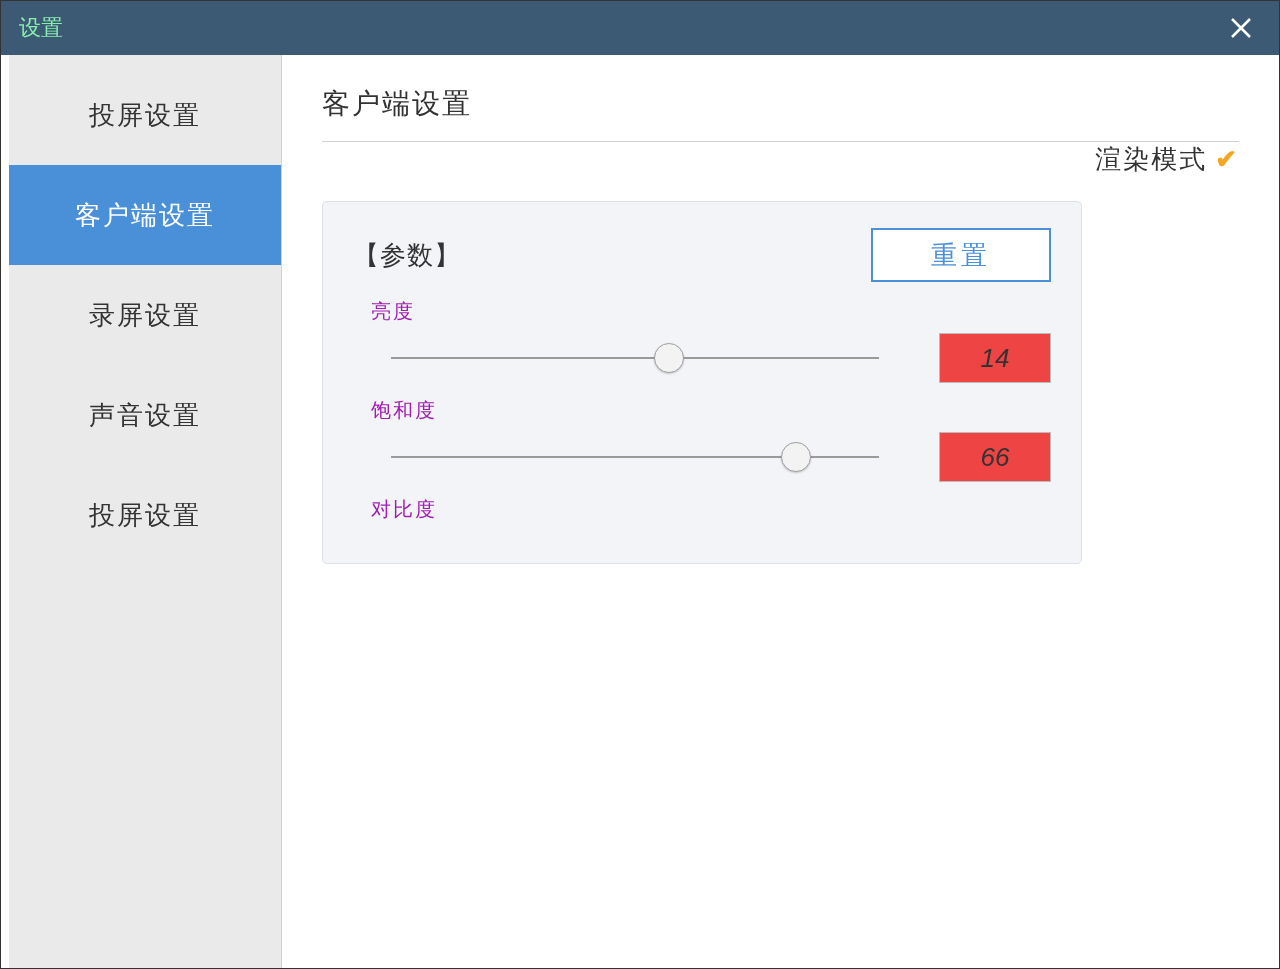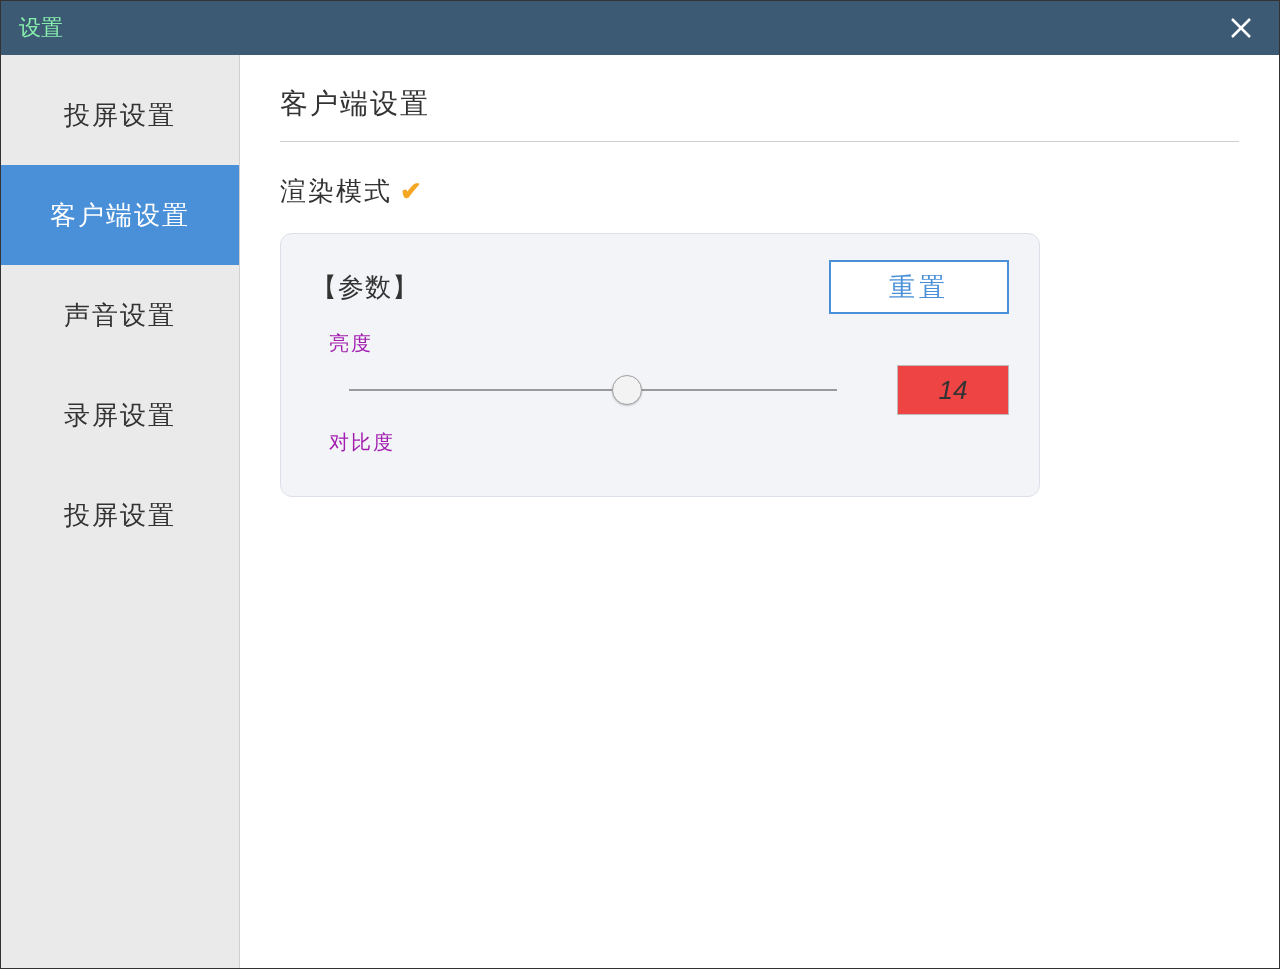--- a/index.html
+++ b/index.html
@@ -36,24 +36,25 @@
       justify-content: center;
       cursor: pointer;
       font-size: 32px;
       color: #ffffff;
     }
     .main-container {
       display: flex;
       height: calc(969px - 56px);
     }
     .sidebar {
-      width: 239px;
+      width: 273px;
       background: #eaeaea;
       border-right: 1px solid #d0d0d0;
       padding-top: 10px;
+      margin-left: 8px;
     }
     .sidebar-item {
       height: 100px;
       display: flex;
       align-items: center;
       justify-content: center;
       font-size: 26px;
       color: #333333;
       cursor: pointer;
       letter-spacing: 2px;
@@ -70,36 +71,36 @@
     .content-title {
       font-size: 28px;
       color: #333333;
       padding-bottom: 18px;
       border-bottom: 1px solid #d0d0d0;
       letter-spacing: 2px;
     }
     .section-header {
       display: flex;
       align-items: center;
-      margin-top: 32px;
-      font-size: 26px;
-      color: #333333;
-      letter-spacing: 2px;
+      font-size: 26px;
+      color: #333333;
+      letter-spacing: 2px;
+      justify-content: flex-end;
     }
     .check-icon {
       color: #f5a623;
       font-size: 26px;
       margin-left: 8px;
       font-weight: bold;
     }
     .params-panel {
       margin-top: 24px;
       background: #f2f4f8;
       border: 1px solid #dce0e8;
-      border-radius: 12px;
+      border-radius: 5px;
       padding: 26px 30px 32px 30px;
       width: 760px;
     }
     .params-header {
       display: flex;
       justify-content: space-between;
       align-items: center;
       margin-bottom: 16px;
     }
     .params-label {
@@ -188,24 +189,24 @@
 
 <div class="main-container">
   <div class="sidebar">
     <div class="sidebar-item">
       <span>投屏设置</span>
     </div>
     <div class="sidebar-item active">
       <span>客户端设置</span>
     </div>
     <div class="sidebar-item">
+      <span>录屏设置</span>
+    </div>
+    <div class="sidebar-item">
       <span>声音设置</span>
-    </div>
-    <div class="sidebar-item">
-      <span>录屏设置</span>
     </div>
     <div class="sidebar-item">
       <span>投屏设置</span>
     </div>
   </div>
 
   <div class="content">
     <div class="content-title">客户端设置</div>
 
     <div class="section-header">
@@ -224,20 +225,28 @@
         <div class="slider-controls">
           <div class="slider-track-container">
             <div class="slider-track"></div>
             <div class="slider-thumb" style="left:57%"></div>
           </div>
           <input class="slider-value" value="14" style="">
         </div>
       </div>
 
       <div class="slider-row">
+        <div class="slider-label">饱和度</div>
+        <div class="slider-controls">
+          <div class="slider-track-container">
+            <div class="slider-track"></div>
+            <div class="slider-thumb" style="left:83%"></div>
+          </div>
+          <input class="slider-value" value="66" style="">
+        </div>
       </div>
 
       <div class="slider-row">
         <div class="slider-label">对比度</div>
       </div>
 
     </div>
   </div>
 </div>
 

